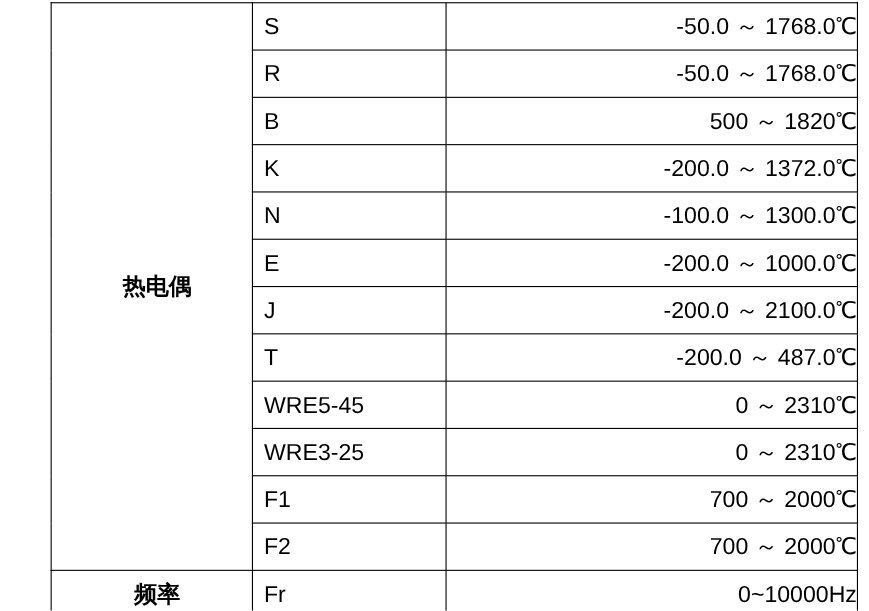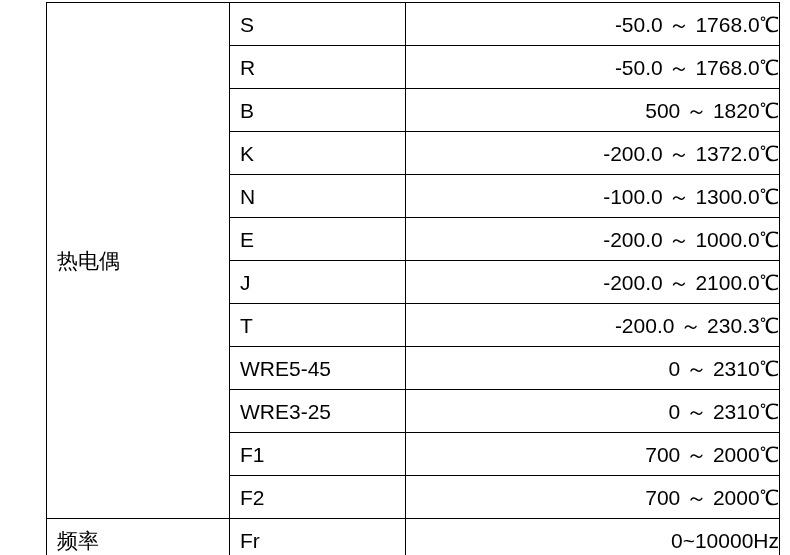--- a/index.html
+++ b/index.html
@@ -33,22 +33,24 @@
     padding: 0 0 0 10px;
     font-size: 21px;
     line-height: 1.0;
     height: 42px;
     vertical-align: middle;
     background: #ffffff;
     white-space: nowrap;
   }
   td.col-group {
     width: 172px;
+    text-align: center;
     padding-left: 0;
     font-size: 21px;
+    font-weight: bold;
   }
   td.col-type {
     width: 165px;
     text-align: left;
   }
   td.col-range {
     width: 363px;
     text-align: right;
     padding-left: 14px;
   }
@@ -83,21 +85,21 @@
       <tr>
         <td class="col-type">E</td>
         <td class="col-range">-200.0 ～ 1000.0℃</td>
       </tr>
       <tr>
         <td class="col-type">J</td>
         <td class="col-range">-200.0 ～ 2100.0℃</td>
       </tr>
       <tr>
         <td class="col-type">T</td>
-        <td class="col-range">-200.0 ～ 230.3℃</td>
+        <td class="col-range">-200.0 ～ 487.0℃</td>
       </tr>
       <tr>
         <td class="col-type">WRE5-45</td>
         <td class="col-range">0 ～ 2310℃</td>
       </tr>
       <tr>
         <td class="col-type">WRE3-25</td>
         <td class="col-range">0 ～ 2310℃</td>
       </tr>
       <tr>

